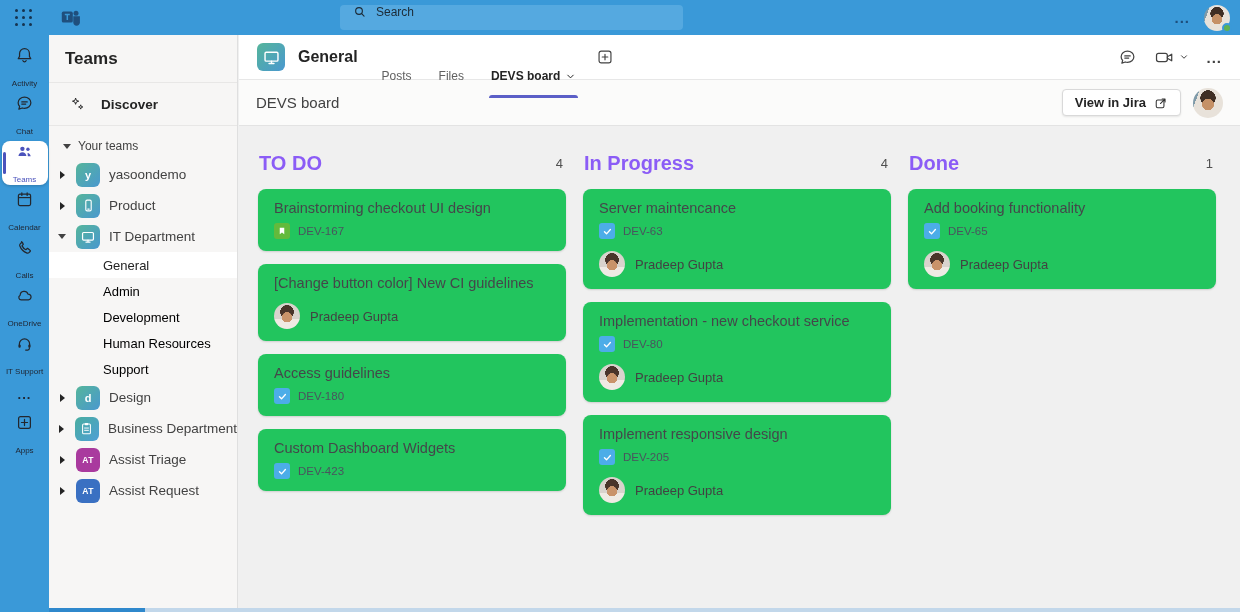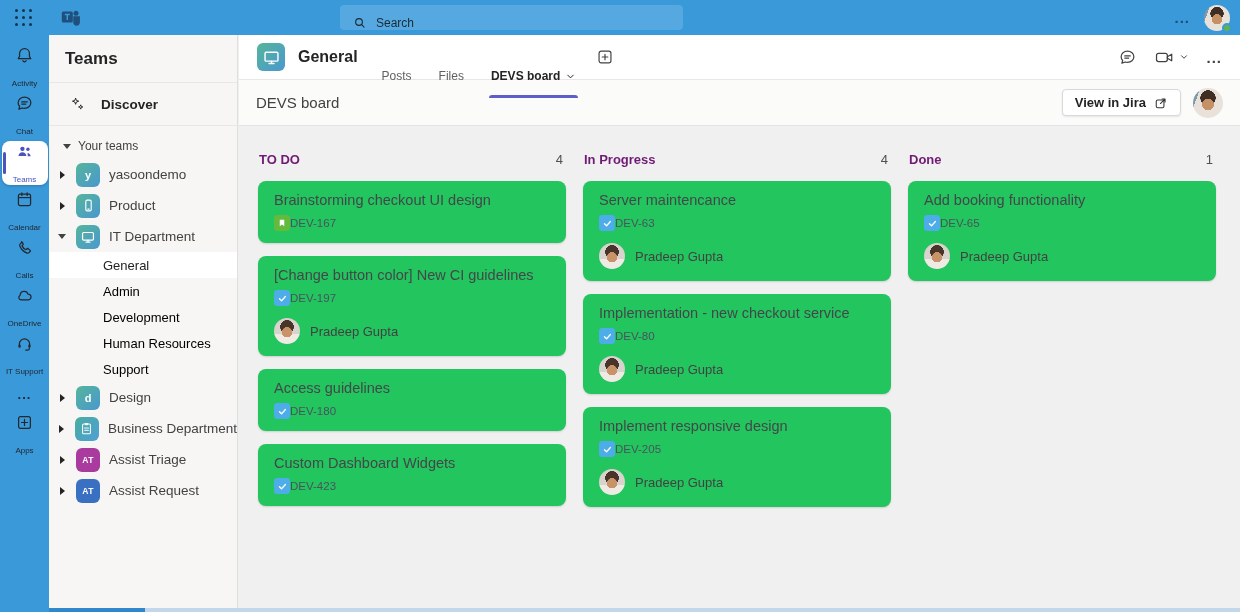--- a/index.html
+++ b/index.html
@@ -5,21 +5,21 @@
   * { margin:0; padding:0; box-sizing:border-box; }
   html,body { width:1240px; height:612px; overflow:hidden; }
   body { font-family:"Liberation Sans", sans-serif; background:#f0f0f0; position:relative; }
   svg { display:block; }
 
   
   .topbar { position:absolute; top:0; left:0; width:1240px; height:35px; background:#3a99d8; display:flex; align-items:center; z-index:30; }
   .waffle { margin-left:15px; width:18px; height:18px; display:grid; grid-template-columns:repeat(3,1fr); gap:3px; cursor:pointer; }
   .waffle i { width:3px; height:3px; border-radius:50%; background:#16334f; }
   .tlogo { margin-left:26px; }
-  .searchbox { position:absolute; left:340px; top:5px; width:343px; height:25px; background:#55a9e0; border-radius:4px; display:flex; align-items:flex-end; gap:9px; padding-left:13px; color:#1c2a36; font-size:12px; cursor:text; }
+  .searchbox { position:absolute; left:340px; top:5px; width:343px; height:25px; background:#55a9e0; border-radius:4px; display:flex; align-items:flex-start; gap:9px; padding-left:13px; color:#1c2a36; font-size:12px; cursor:text; }
   .topbar-right { position:absolute; right:10px; top:0; height:35px; display:flex; align-items:center; gap:14px; }
   .tb-more { color:#1d4e7c; font-size:15px; font-weight:bold; letter-spacing:1px; cursor:pointer; }
   .tb-avatar { width:26px; height:26px; border-radius:50%; position:relative; cursor:pointer; }
   .presence { position:absolute; right:-2px; bottom:-2px; width:10px; height:10px; border-radius:50%; background:#5fb152; border:2px solid #3a99d8; }
 
   
   .av-pradeep { background:
     radial-gradient(circle at 50% 55%, #c9936a 0 26%, transparent 27%),
     radial-gradient(circle at 50% 34%, #49342a 0 31%, transparent 32%),
     linear-gradient(180deg, #d9d3cd 60%, #efeae4 60%); }
@@ -77,26 +77,26 @@
   .subheader { height:46px; background:#fbfbfa; border-bottom:1px solid #e3e3e3; display:flex; align-items:center; padding:0 17px; }
   .sub-title { font-size:15px; color:#424242; }
   .sub-right { margin-left:auto; display:flex; align-items:center; gap:12px; }
   .jira-btn { height:27px; background:#fff; border:1px solid #d9d9d9; border-radius:4px; display:flex; align-items:center; gap:8px; padding:0 12px; font-size:13px; font-weight:700; color:#242424; cursor:pointer; box-shadow:0 1px 2px rgba(0,0,0,.09); }
   .sub-avatar { width:30px; height:30px; border-radius:50%; cursor:pointer; }
 
   
   .board { position:absolute; top:92px; left:0; right:0; bottom:4px; background:#f0f0f0; padding:25px 0 0 19px; display:flex; gap:17px; overflow:hidden; }
   .col { width:308px; flex:none; }
   .col-head { display:flex; align-items:center; justify-content:space-between; padding:0 3px 14px 1px; }
-  .col-name { font-size:13px; font-weight:700; color:#701a75; }
+  .col-name { font-size:20px; font-weight:700; color:#8b5cf6; }
   .col-count { font-size:13px; color:#4f4f4f; }
   .cards { display:flex; flex-direction:column; gap:13px; }
   .card { background:#22c55e; border-radius:8px; box-shadow:0 1px 2px rgba(0,0,0,.14); padding:11px 16px 12px; cursor:pointer; }
   .card-title { font-size:14.5px; color:#44474a; margin-bottom:7px; }
-  .key-row { display:flex; align-items:center; }
+  .key-row { display:flex; align-items:center; gap:8px; }
   .type-icon { width:16px; height:16px; border-radius:3px; display:flex; align-items:center; justify-content:center; flex:none; }
   .type-task { background:#4cade8; }
   .type-story { background:#63ba3c; }
   .key-text { font-size:11.5px; color:#4a545e; }
   .assignee-row { display:flex; align-items:center; gap:10px; margin-top:12px; }
   .c-avatar { width:26px; height:26px; border-radius:50%; flex:none; }
   .assignee-name { font-size:13px; color:#424242; }
 
   
   .hscroll { position:absolute; left:49px; right:0; bottom:0; height:4px; background:#c2d7ea; z-index:40; }
@@ -372,28 +372,20 @@
             <span class="type-icon type-story">
                 <svg width="10" height="10" viewBox="0 0 16 16">
                   <path d="M4.4 2.6h7.2v10.6l-3.6-3-3.6 3z" fill="#fff"></path>
                 </svg>
               </span>
             <span class="key-text">DEV-167</span>
           </div>
         </div>
         <div class="card">
           <div class="card-title">[Change button color] New CI guidelines</div>
-          <div class="key-row">
-            <span class="type-icon type-task">
-                <svg width="11" height="11" viewBox="0 0 16 16">
-                  <path d="M3.6 8.4l3 3 5.6-6.2" fill="none" stroke="#fff" stroke-width="2" stroke-linecap="round" stroke-linejoin="round"></path>
-                </svg>
-              </span>
-            <span class="key-text">DEV-197</span>
-          </div>
           <div class="assignee-row">
             <span class="c-avatar av-pradeep"></span>
             <span class="assignee-name">Pradeep Gupta</span>
           </div>
         </div>
         <div class="card">
           <div class="card-title">Access guidelines</div>
           <div class="key-row">
             <span class="type-icon type-task">
                 <svg width="11" height="11" viewBox="0 0 16 16">

